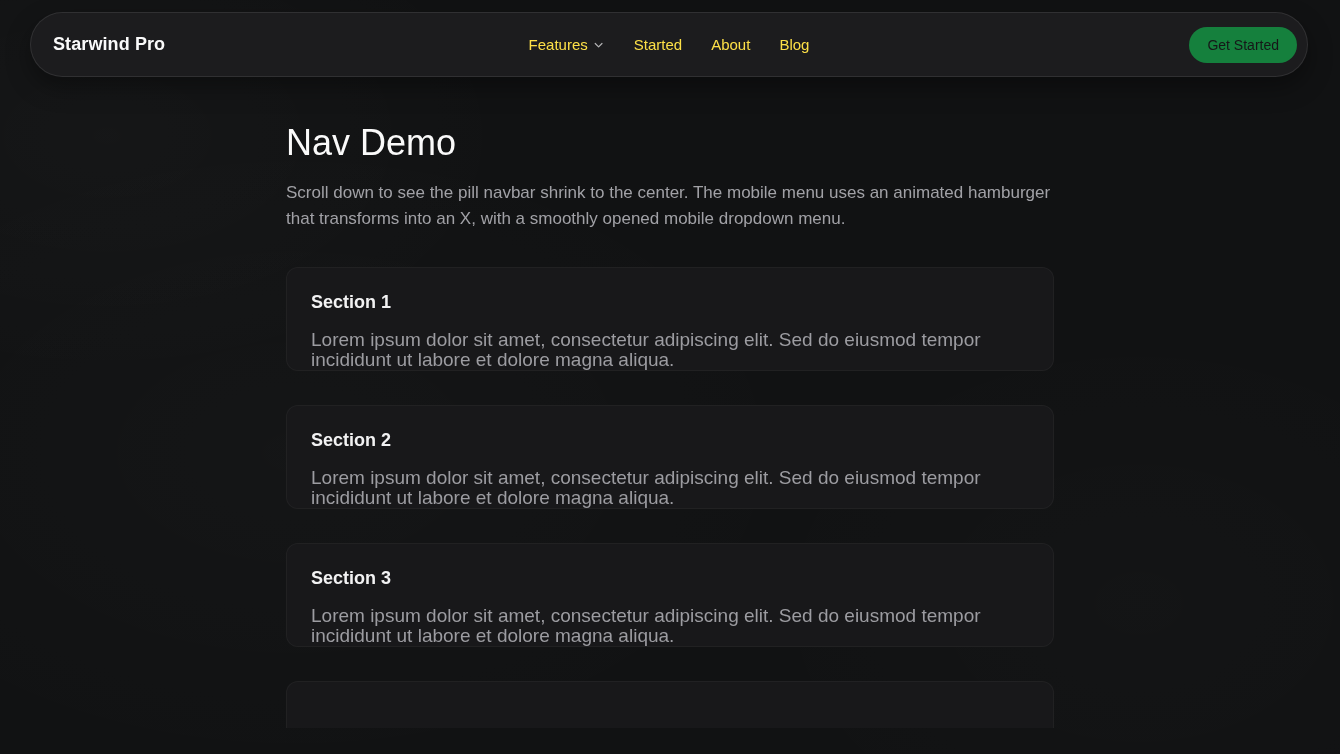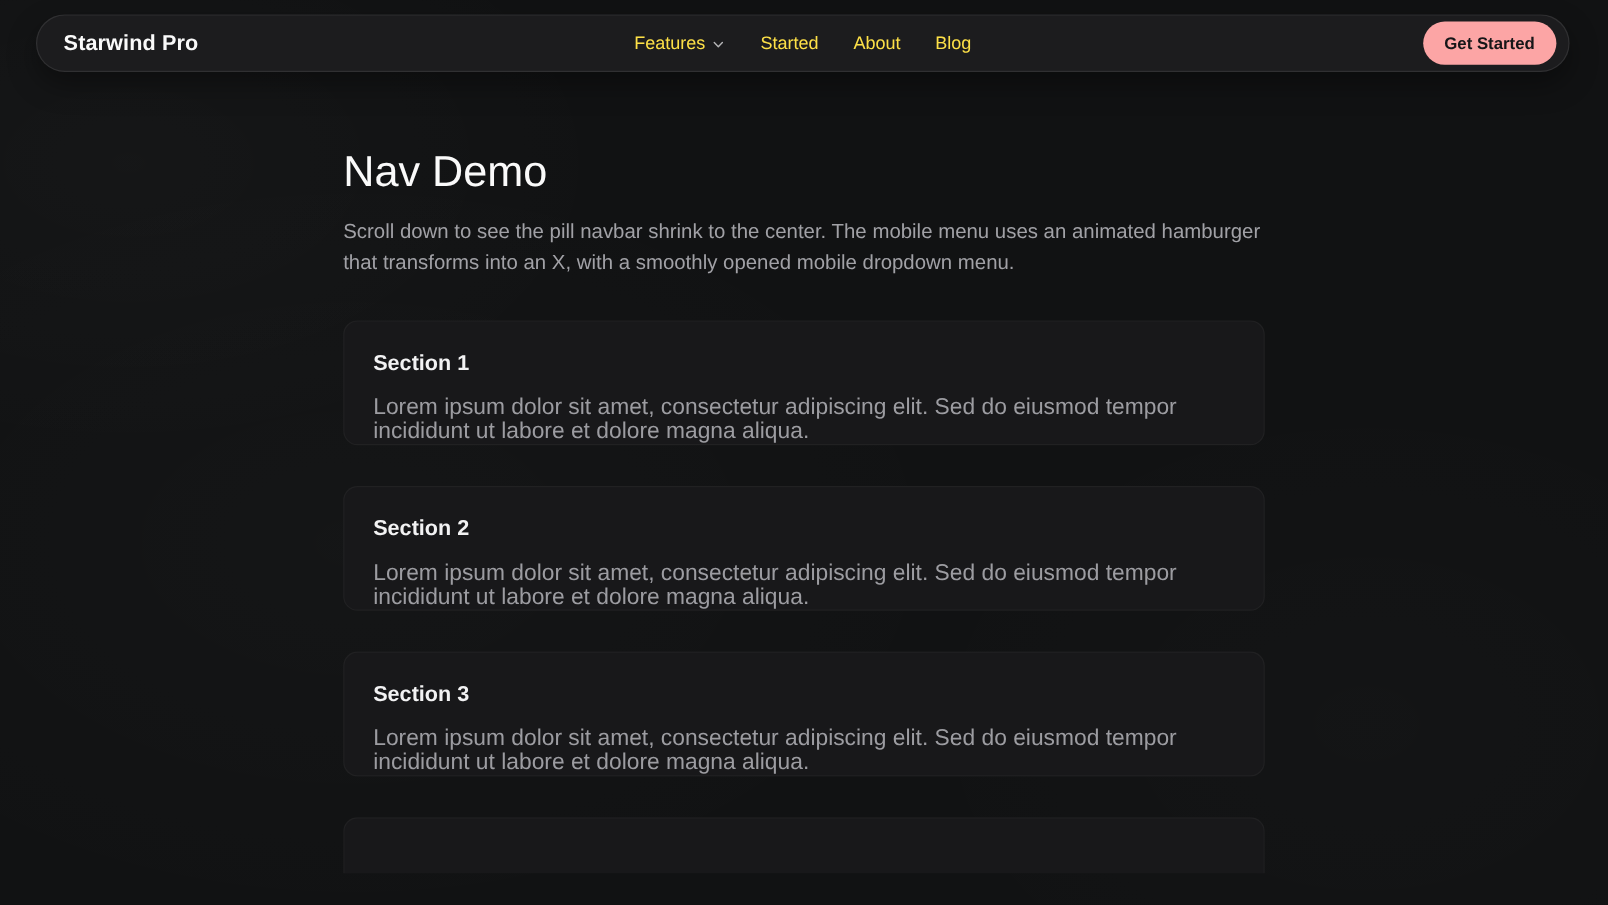--- a/index.html
+++ b/index.html
@@ -14,21 +14,21 @@
       radial-gradient(900px 560px at 22% 60%, rgba(255,255,255,0.014), transparent 60%),
       radial-gradient(700px 500px at 85% 80%, rgba(255,255,255,0.010), transparent 60%),
       #111213;
     color: #fafafa;
   }
 
   
   .navbar {
     position: absolute;
     top: 12px; left: 30px; right: 32px;
-    height: 48px;
+    height: 65px;
     background: #1c1c1e;
     border: 1px solid rgba(255,255,255,0.09);
     border-radius: 9999px;
     box-shadow: 0 10px 24px rgba(0,0,0,0.35);
     display: flex;
     align-items: center;
     padding: 0 10px 0 22px;
     gap: 48px;
   }
   .brand {
@@ -57,24 +57,24 @@
     border: none;
     font-family: inherit;
   }
   .chev { display: inline-flex; align-items: center; margin-top: 1px; }
   .cta {
     margin-left: auto;
     height: 36px;
     padding: 0 18px;
     border: none;
     border-radius: 9999px;
-    background: #fca5a5;
+    background: #15803d;
     color: #161618;
     font-size: 14px;
-    font-weight: 700;
+    font-weight: 400;
     font-family: inherit;
     cursor: pointer;
     display: flex;
     align-items: center;
   }
 
   
   .main {
     width: 768px;
     margin: 0 auto;

